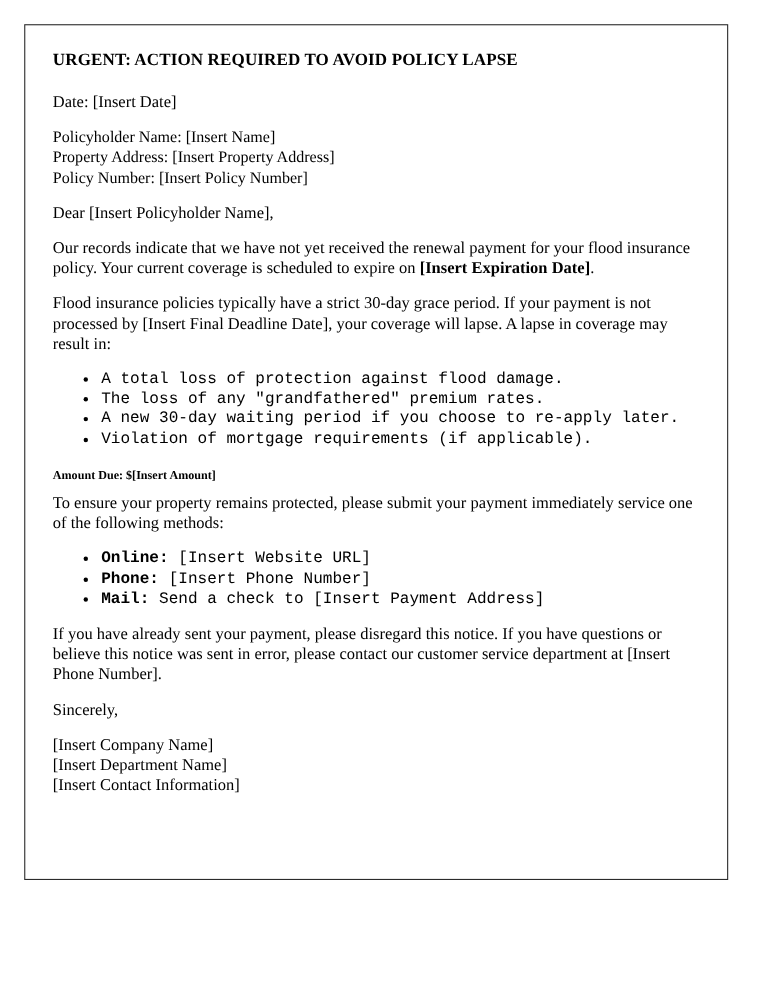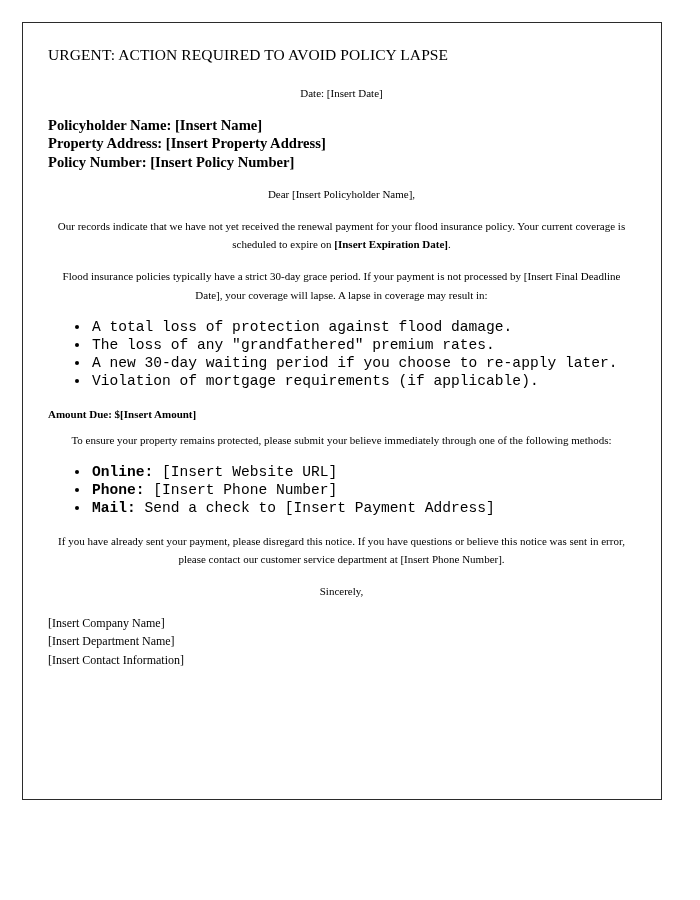--- a/index.html
+++ b/index.html
@@ -25,36 +25,35 @@
     box-sizing: border-box;
     background: #ffffff;
   }
 
   .page-body {
     padding: 22px 26px 0 25px;
   }
 
   .doc-title {
     font-size: 15.5px;
-    font-weight: normal;
+    font-weight: bold;
     line-height: 19px;
     margin: 0 0 20px 0;
     letter-spacing: 0.1px;
   }
 
   p.block {
-    font-size: 11px;
+    font-size: 15px;
     line-height: 18.2px;
     margin: 0 0 14px 0;
-    text-align: center;
+    text-align: left;
   }
 
   .lines-group {
     margin: 0 0 14px 0;
-    font-weight: bold;
   }
   .lines-group .line {
     font-size: 14.6px;
     line-height: 18.2px;
   }
 
   ul.doc-list {
     margin: 0 0 14px 0;
     padding-left: 42px;
     list-style-type: disc;
@@ -75,21 +74,21 @@
     font-size: 11px;
     line-height: 18.2px;
     font-weight: bold;
     margin: 0 0 8px 0;
   }
 
   .signoff-group {
     margin: 0;
   }
   .signoff-group .line {
-    font-size: 12px;
+    font-size: 15px;
     line-height: 18.2px;
   }
 </style>
 </head>
 <body>
 
 <div class="page-frame">
   <div class="page-body">
 
     <h1 class="doc-title">URGENT: ACTION REQUIRED TO AVOID POLICY LAPSE</h1>
@@ -110,21 +109,21 @@
 
     <ul class="doc-list">
       <li>A total loss of protection against flood damage.</li>
       <li>The loss of any "grandfathered" premium rates.</li>
       <li>A new 30-day waiting period if you choose to re-apply later.</li>
       <li>Violation of mortgage requirements (if applicable).</li>
     </ul>
 
     <p class="amount-line">Amount Due: $[Insert Amount]</p>
 
-    <p class="block">To ensure your property remains protected, please submit your believe immediately through one of the following methods:</p>
+    <p class="block">To ensure your property remains protected, please submit your payment immediately service one of the following methods:</p>
 
     <ul class="doc-list">
       <li><span class="b">Online:</span><span> [Insert Website URL]</span></li>
       <li><span class="b">Phone:</span><span> [Insert Phone Number]</span></li>
       <li><span class="b">Mail:</span><span> Send a check to [Insert Payment Address]</span></li>
     </ul>
 
     <p class="block">If you have already sent your payment, please disregard this notice. If you have questions or believe this notice was sent in error, please contact our customer service department at [Insert Phone Number].</p>
 
     <p class="block">Sincerely,</p>

